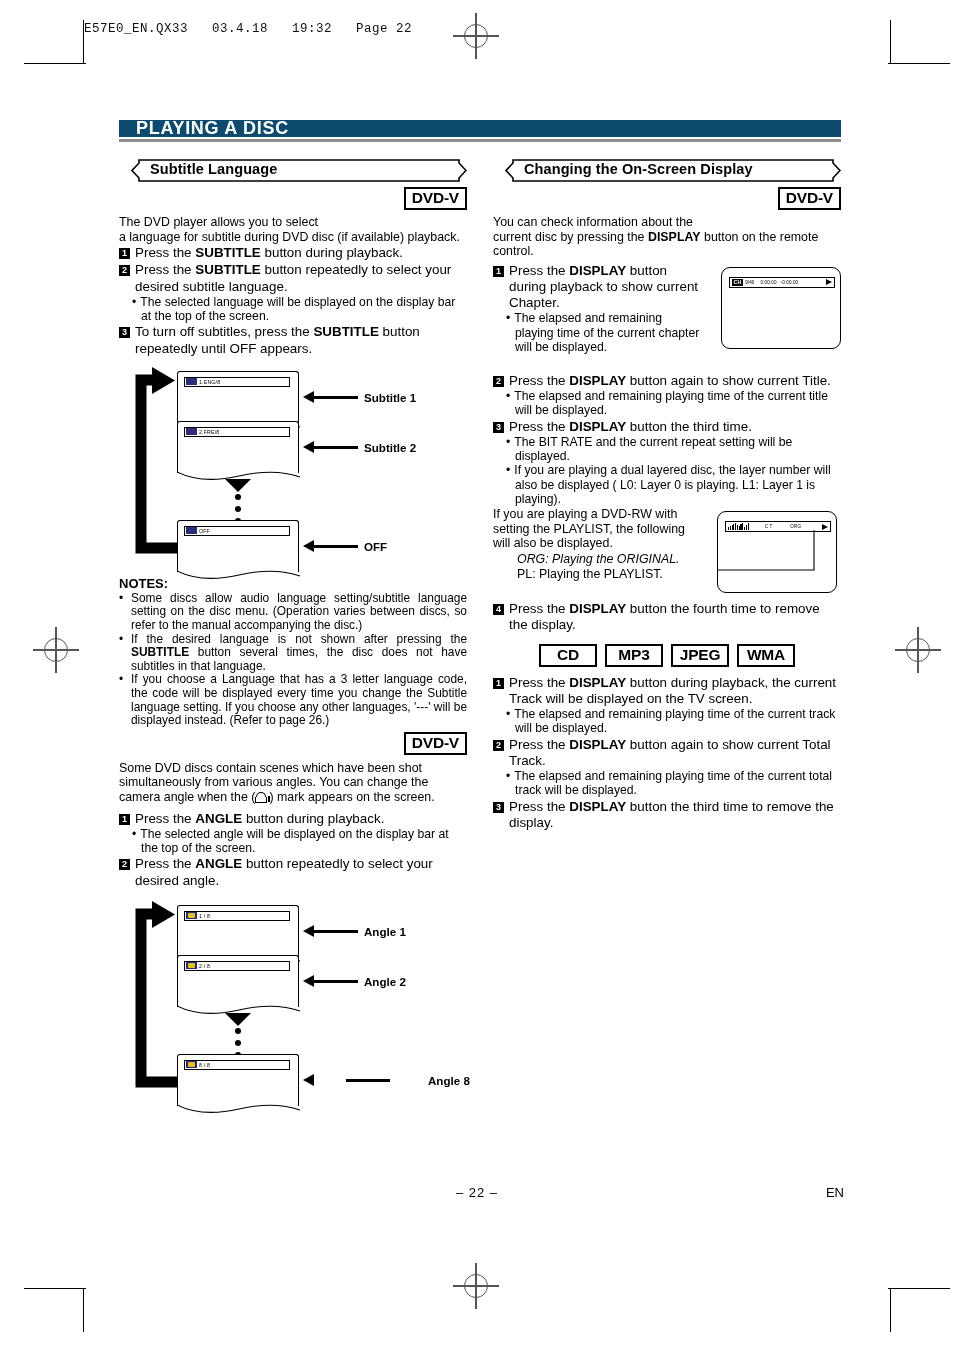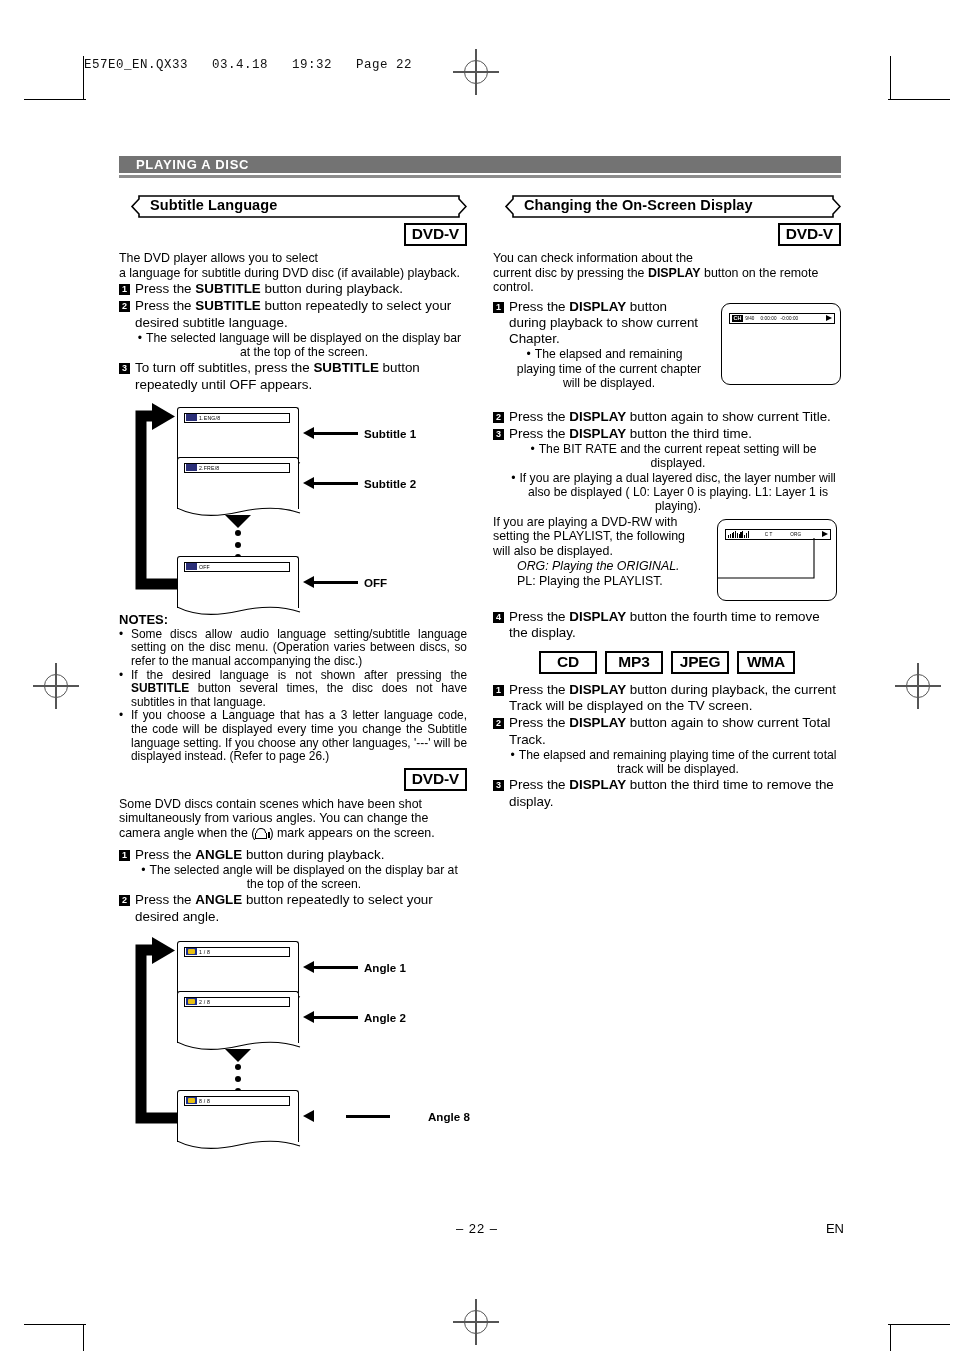--- a/index.html
+++ b/index.html
@@ -23,29 +23,29 @@
   .regmark .vl { position:absolute; left:22.4px; top:0; width:1.2px; height:46px; background:#555; }
   .regmark .hl { position:absolute; top:22.4px; left:0; height:1.2px; width:46px; background:#555; }
 
   .filehdr {
     position:absolute; left:84px; top:22px;
     font-family:"Liberation Mono", monospace;
     font-size:12.5px; letter-spacing:0.5px; color:#111; white-space:pre;
   }
 
   
-  .page { position:absolute; left:0; top:0; width:954px; height:1046px;margin-top:36px; }
+  .page { position:absolute; left:0; top:0; width:954px; height:1046px; }
 
   .colwrap { position:absolute; left:119px; top:120px; width:722px; }
 
   
   .sectionbar {
-    width:722px; height:17px; background:#737373;
+    width:722px; height:17px; background:#0c4a6e;
     display:flex; align-items:center; padding-left:17px;
-    color:#fff; font-size:13px; font-weight:bold; letter-spacing:0.7px;
+    color:#fff; font-size:18px; font-weight:bold; letter-spacing:0.7px;
   }
   .sectionrule { width:722px; height:3px; background:#8d8d8d; margin-top:2px; }
 
   
   .cols { display:flex; gap:26px; margin-top:16px; }
   .col { width:348px; position:relative; }
 
   
   .ribbon { position:relative; height:25px; margin-bottom:4px; }
   .ribbon svg { position:absolute; left:0; top:0; }
@@ -67,21 +67,21 @@
   .p { font-size:12.4px; line-height:14.6px; margin:0 0 0 0; }
   b, .bold { font-weight:bold; }
 
   .step { display:flex; font-size:13.4px; line-height:16.2px; margin-top:1px; }
   .stepnum {
     flex:0 0 auto; width:11px; height:11px; background:#000; color:#fff;
     font-size:9px; font-weight:bold; line-height:11px; text-align:center;
     margin:3px 5px 0 0; font-family:"Liberation Sans", sans-serif;
   }
   .steptxt { flex:1 1 auto; }
-  .sub { font-size:12.2px; line-height:14.3px; margin-left:22px; text-indent:-9px;text-align:center; }
+  .sub { font-size:12.2px; line-height:14.3px; margin-left:22px; text-indent:-9px; }
   .sub:before { content:"\2022"; margin-right:4px; }
 
   
   .notes-title { font-size:13px; font-weight:bold; margin:9px 0 1px 0; }
   .note { display:flex; font-size:11.9px; line-height:13.6px; margin-bottom:0px; }
   .note .dot { flex:0 0 12px; }
   .note .ntxt { flex:1 1 auto; text-align:justify; }
 
   
   .flow { position:relative; width:348px; }
@@ -426,20 +426,21 @@
               <div class="steptxt"><span>Press the </span><b>DISPLAY</b><span> button during playback to show current Chapter.</span></div>
             </div>
             <div class="sub">The elapsed and remaining playing time of the current chapter will be displayed.</div>
           </div>
         </div>
 
         <div class="step" style="margin-top:6px;">
           <div class="stepnum">2</div>
           <div class="steptxt"><span>Press the </span><b>DISPLAY</b><span> button again to show current Title.</span></div>
         </div>
+        <div class="sub">The elapsed and remaining playing time of the current title will be displayed.</div>
 
         <div class="step">
           <div class="stepnum">3</div>
           <div class="steptxt"><span>Press the </span><b>DISPLAY</b><span> button the third time.</span></div>
         </div>
         <div class="sub">The BIT RATE and the current repeat setting will be displayed.</div>
         <div class="sub">If you are playing a dual layered disc, the layer number will also be displayed ( L0: Layer 0 is playing.  L1: Layer 1 is playing).</div>
 
         <div style="position:relative; min-height:92px; margin-top:1px;">
           <div class="tvbox" style="right:4px; top:4px;">
@@ -483,20 +484,21 @@
           <div class="badge badge-wide">CD</div>
           <div class="badge badge-wide">MP3</div>
           <div class="badge badge-wide">JPEG</div>
           <div class="badge badge-wide">WMA</div>
         </div>
 
         <div class="step">
           <div class="stepnum">1</div>
           <div class="steptxt"><span>Press the </span><b>DISPLAY</b><span> button during playback, the current Track will be displayed on the TV screen.</span></div>
         </div>
+        <div class="sub">The elapsed and remaining playing time of the current track will be displayed.</div>
 
         <div class="step">
           <div class="stepnum">2</div>
           <div class="steptxt"><span>Press the </span><b>DISPLAY</b><span> button again to show current Total Track.</span></div>
         </div>
         <div class="sub">The elapsed and remaining playing time of the current total track will be displayed.</div>
 
         <div class="step">
           <div class="stepnum">3</div>
           <div class="steptxt"><span>Press the </span><b>DISPLAY</b><span> button the third time to remove the display.</span></div>

